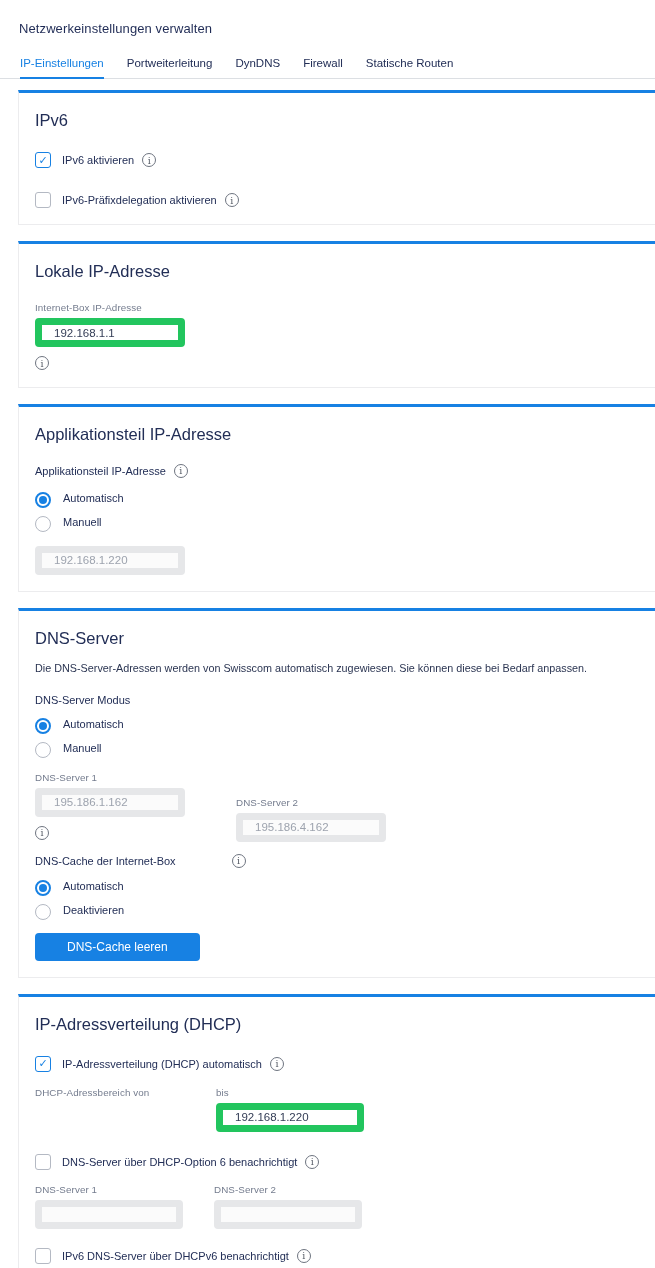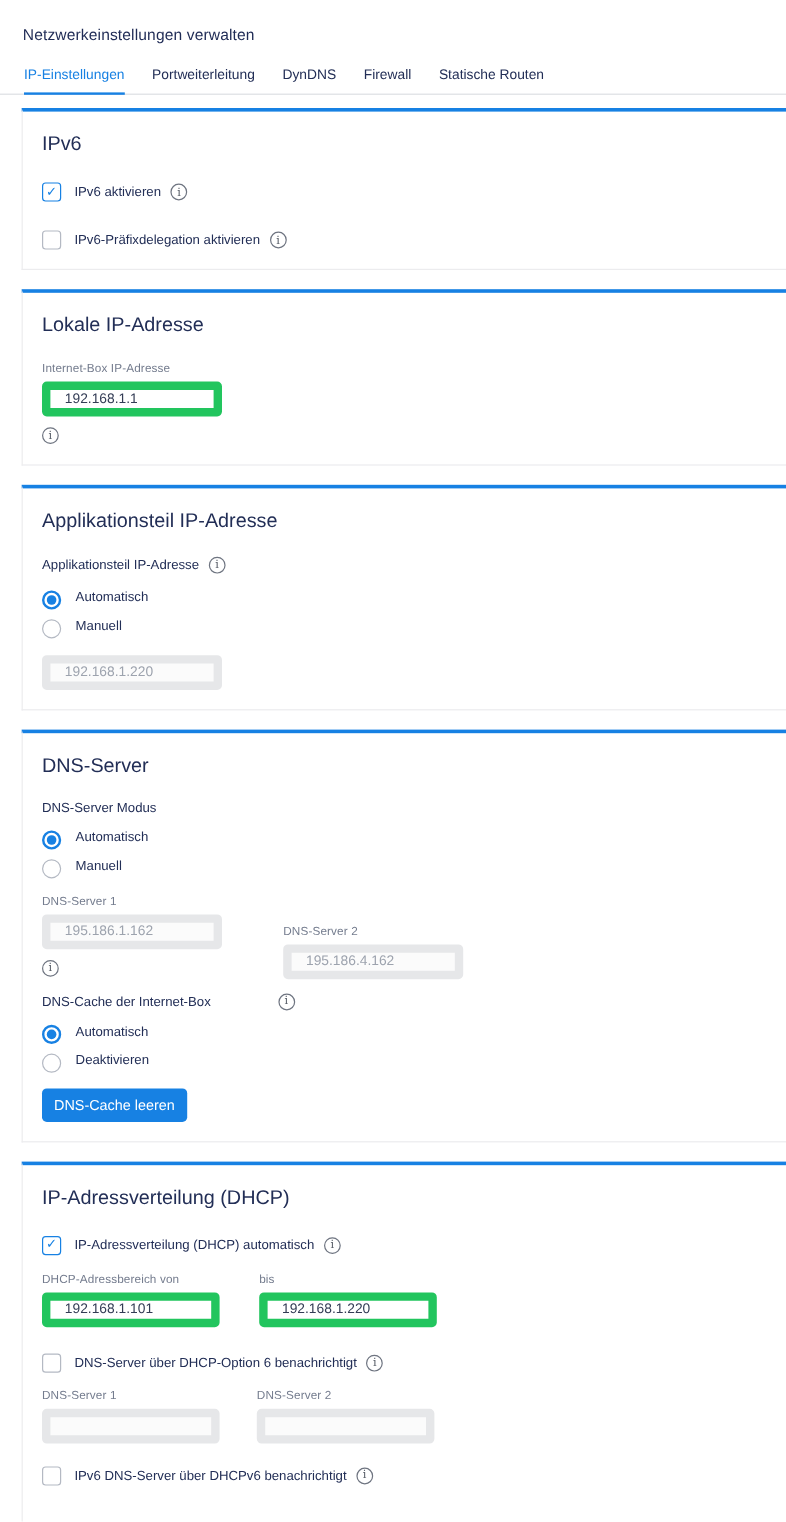--- a/index.html
+++ b/index.html
@@ -50,21 +50,21 @@
     padding:0 12px; font-size:11.5px; color:#333c55; font-family:"Liberation Sans", sans-serif; outline:none; }
   .tbox:disabled, .tbox.disabled { background:#fbfbfb; border-color:#e6e7e9; color:#9da3ae; }
   .w150 { width:150px; }
   .w148 { width:148px; }
   .gap51 { margin-right:51px; }
   .gap33 { margin-right:33px; }
   .gap31 { margin-right:31px; }
   .offset-down { margin-top:25px; }
   .below-info { margin-top:9px; display:inline-flex; margin-left:0; }
 
-  .btn-primary { margin-top:13px; height:28px; padding:0 10px; background:#1781e3; color:#fff; border:none;
+  .btn-primary { margin-top:13px; height:28px; padding:0 32px; background:#1781e3; color:#fff; border:none;
     border-radius:4px; font-size:12px; font-family:"Liberation Sans", sans-serif; cursor:pointer; }
 </style>
 </head>
 <body>
 
 <div class="page-title">Netzwerkeinstellungen verwalten</div>
 
 <div class="tabs">
   <div class="tab active">IP-Einstellungen</div>
   <div class="tab">Portweiterleitung</div>
@@ -112,20 +112,21 @@
     <span class="radio"></span>
     <span class="radio-label">Manuell</span>
   </div>
   <div style="margin-top:14px;">
     <input class="tbox w150" type="text" disabled="" value="192.168.1.220" style="">
   </div>
 </div>
 
 <div class="card">
   <div class="section-title">DNS-Server</div>
+  <div class="desc">Die DNS-Server-Adressen werden von Swisscom automatisch zugewiesen. Sie können diese bei Bedarf anpassen.</div>
   <div class="group-label-row">
     <span class="group-label">DNS-Server Modus</span>
   </div>
   <div class="radio-row" style="margin-top:12px;">
     <span class="radio selected"></span>
     <span class="radio-label">Automatisch</span>
   </div>
   <div class="radio-row">
     <span class="radio"></span>
     <span class="radio-label">Manuell</span>
@@ -159,21 +160,20 @@
 <div class="card" style="padding-bottom:40px;">
   <div class="section-title">IP-Adressverteilung (DHCP)</div>
   <div class="check-row">
     <span class="checkbox checked"></span>
     <span class="check-label">IP-Adressverteilung (DHCP) automatisch</span>
     <span class="info">i</span>
   </div>
   <div class="field-row" style="margin-top:15px;">
     <div class="field w148 gap33">
       <span class="f-label">DHCP-Adressbereich von</span>
-      <input class="tbox" type="text" value="192.168.1.101" style="">
     </div>
     <div class="field w148">
       <span class="f-label">bis</span>
       <input class="tbox" type="text" value="192.168.1.220" style="">
     </div>
   </div>
   <div class="check-row">
     <span class="checkbox"></span>
     <span class="check-label">DNS-Server über DHCP-Option 6 benachrichtigt</span>
     <span class="info">i</span>

